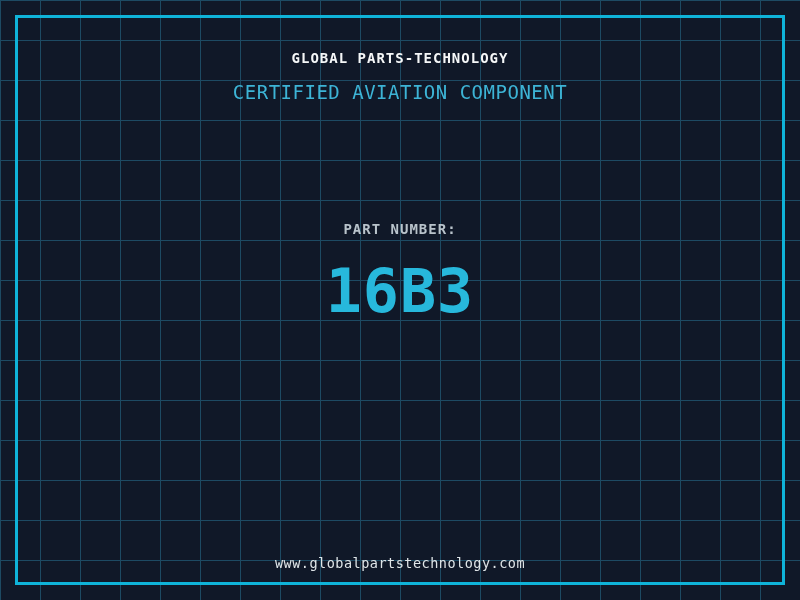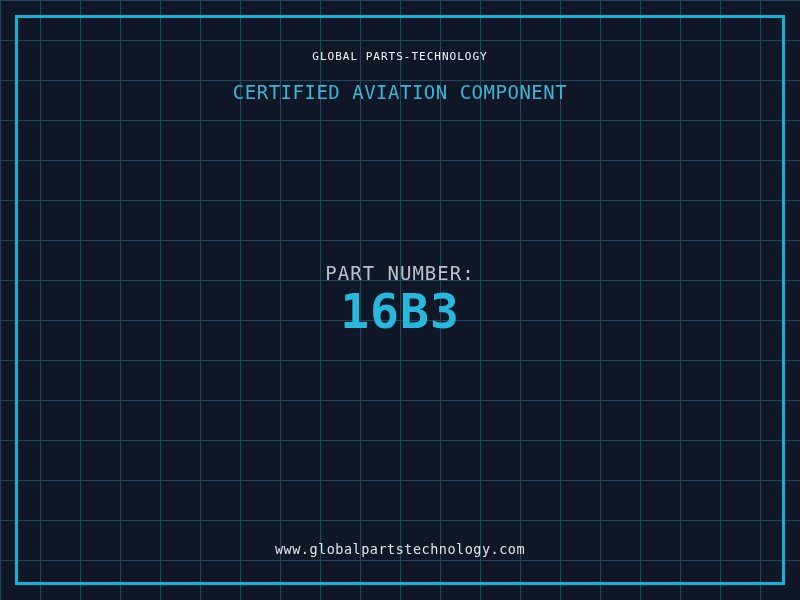--- a/index.html
+++ b/index.html
@@ -32,49 +32,48 @@
     position: absolute;
     left: 15px;
     top: 15px;
     right: 15px;
     bottom: 15px;
     border: 3px solid var(--frame);
   }
   .text { position: absolute; left: 0; width: 800px; text-align: center; white-space: nowrap; }
   .brand-title {
     top: 50px;
-    font-size: 11px;
-    font-weight: normal;
+    font-size: 14px;
+    font-weight: bold;
     letter-spacing: 1px;
     color: var(--title);
   }
   .brand-subtitle {
     top: 81px;
     font-size: 19px;
     letter-spacing: 0.5px;
     color: var(--subtitle);
   }
   .part-label {
     top: 221px;
-    font-size: 19px;
-    font-weight: normal;
+    font-size: 14px;
+    font-weight: bold;
     letter-spacing: 1px;
     color: var(--label);
-    margin-top: 41px;
   }
   .part-number {
-    top: 276px;
-    font-size: 48px;
+    top: 256px;
+    font-size: 60px;
     line-height: 70px;
     font-weight: bold;
     letter-spacing: 1px;
     color: var(--number);
   }
   .website {
-    top: 541px;
+    top: 555px;
     font-size: 13.5px;
     letter-spacing: 0.5px;
     color: var(--footer_text);
   }
 </style>
 </head>
 <body>
 
 <div class="stage">
   <div class="frame"></div>

